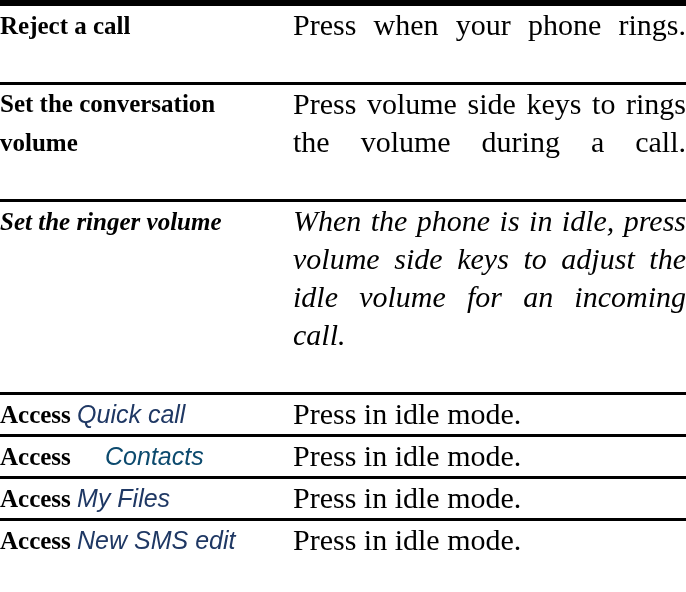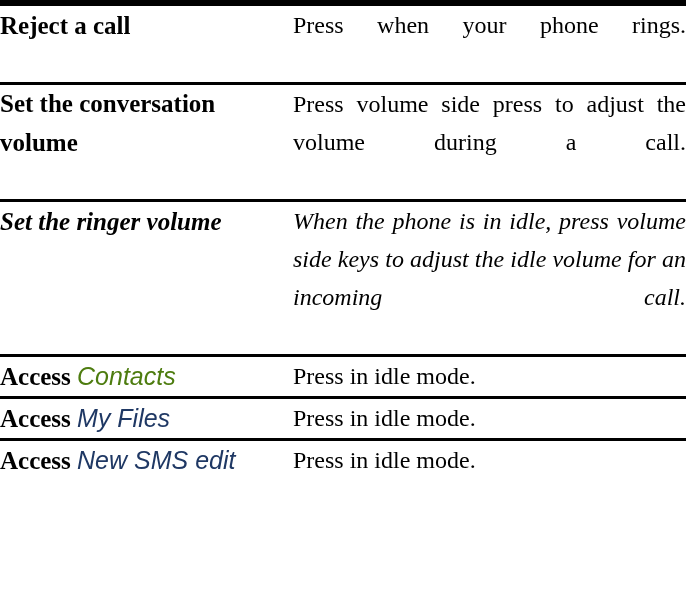--- a/index.html
+++ b/index.html
@@ -50,21 +50,21 @@
   .action-term {
     font-family: "Liberation Sans", "DejaVu Sans", sans-serif;
     font-style: italic;
     font-weight: normal;
     font-size: 25px;
     color: #1f3864;
   }
   .desc-text {
     font-family: "Liberation Serif", "DejaVu Serif", serif;
     font-weight: normal;
-    font-size: 24px;
+    font-size: 30px;
     line-height: 38px;
     text-align: justify;
     text-justify: inter-word;
   }
   .desc-text.plain {
     text-align: left;
   }
   
   .desc-text.justified {
     text-align: justify;
@@ -93,40 +93,50 @@
       </td>
     </tr>
 
     <tr style="border-top-color: rgb(0, 0, 0); margin-top: 12px;">
       <td class="col-action">
         <div class="action-text">
           <span>Set the conversation volume</span><span class="action-term" style="color: rgb(31, 56, 100);"></span>
         </div>
       </td>
       <td class="col-desc">
-        <div class="desc-text justified">Press volume side press to adjust the volume during a call.</div>
+        <div class="desc-text justified">Press volume side keys to rings the volume during a call.</div>
       </td>
     </tr>
 
     <tr style="border-top-color: rgb(0, 0, 0); font-style: italic;">
       <td class="col-action">
         <div class="action-text">
           <span>Set the ringer volume</span><span class="action-term" style="color: rgb(31, 56, 100);"></span>
         </div>
       </td>
       <td class="col-desc">
         <div class="desc-text justified">When the phone is in idle, press volume side keys to adjust the idle volume for an incoming call.</div>
       </td>
     </tr>
 
+    <tr style="border-top-color: rgb(0, 0, 0);">
+      <td class="col-action">
+        <div class="action-text">
+          <span>Access </span><span class="action-term" style="color: rgb(31, 56, 100);">Quick call</span>
+        </div>
+      </td>
+      <td class="col-desc">
+        <div class="desc-text plain">Press    in idle mode.</div>
+      </td>
+    </tr>
 
     <tr style="border-top-color: rgb(0, 0, 0);">
       <td class="col-action">
         <div class="action-text">
-          <span>Access </span><span class="action-term" style="color: #4d7c0f;">Contacts</span>
+          <span>Access </span><span class="action-term" style="color: #0c4a6e; margin-left: 28px;">Contacts</span>
         </div>
       </td>
       <td class="col-desc">
         <div class="desc-text plain">Press    in idle mode.</div>
       </td>
     </tr>
 
     <tr style="border-top-color: rgb(0, 0, 0);">
       <td class="col-action">
         <div class="action-text">

